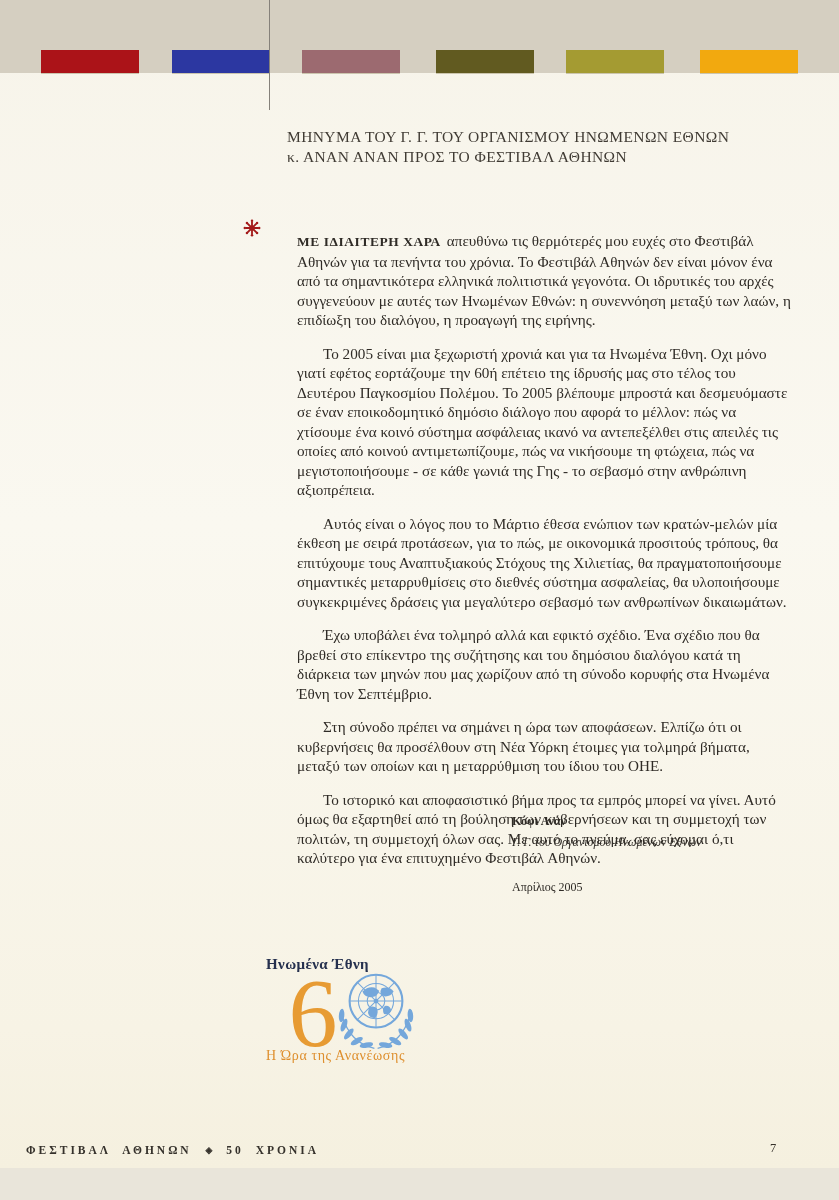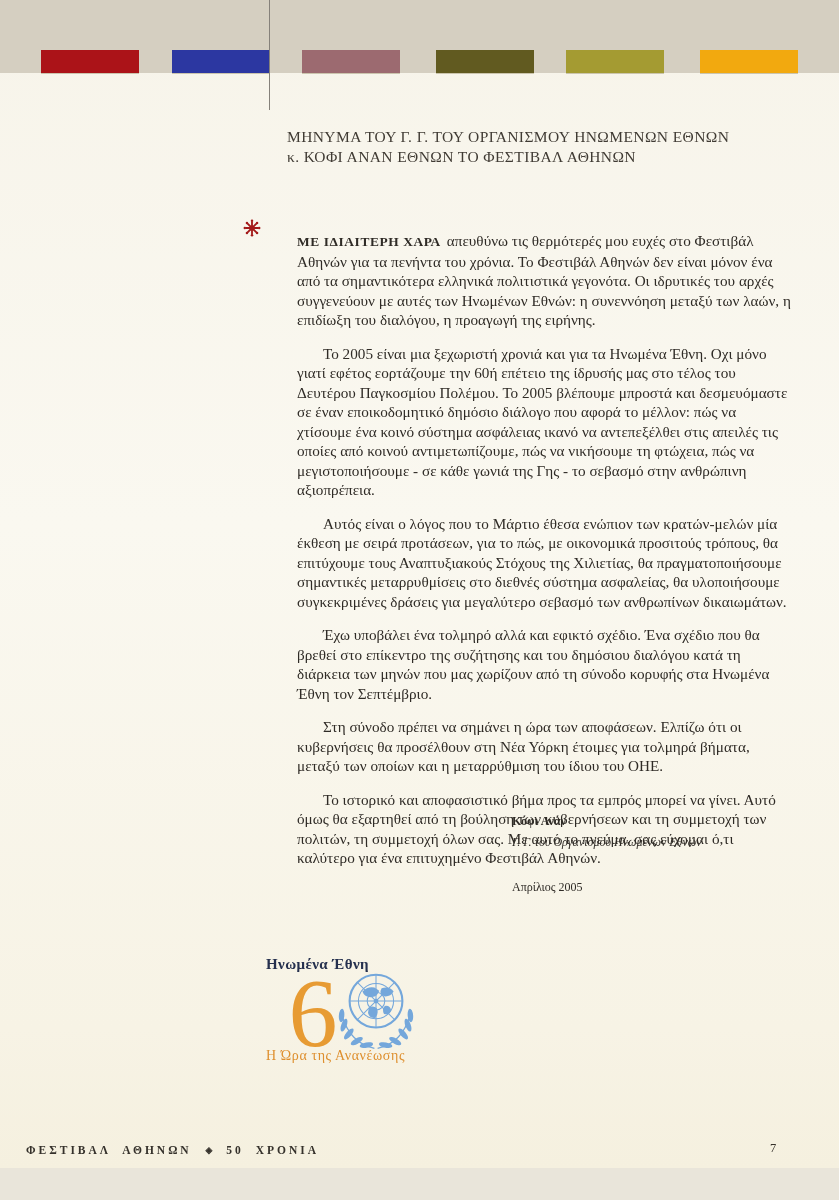--- a/index.html
+++ b/index.html
@@ -60,21 +60,21 @@
     <div class="bar bar-2" style="background-color: rgb(44, 55, 161);"></div>
     <div class="bar bar-3" style="background-color: rgb(156, 106, 112);"></div>
     <div class="bar bar-4" style="background-color: rgb(97, 90, 32);"></div>
     <div class="bar bar-5" style="background-color: rgb(164, 155, 50);"></div>
     <div class="bar bar-6" style="background-color: rgb(242, 169, 15);"></div>
   </div>
   <div class="rule"></div>
 
   <div class="title">
     <div>ΜΗΝΥΜΑ ΤΟΥ Γ. Γ. ΤΟΥ ΟΡΓΑΝΙΣΜΟΥ ΗΝΩΜΕΝΩΝ ΕΘΝΩΝ</div>
-    <div>κ. ΚΟΦΙ ΑΝΑΝ ΕΘΝΩΝ ΤΟ ΦΕΣΤΙΒΑΛ ΑΘΗΝΩΝ</div>
+    <div>κ. ΑΝΑΝ ΑΝΑΝ ΠΡΟΣ ΤΟ ΦΕΣΤΙΒΑΛ ΑΘΗΝΩΝ</div>
   </div>
 
   <div class="marker" style="color: rgb(163, 26, 26);">
     <svg viewBox="0 0 24 24" aria-hidden="true">
       <g stroke="currentColor" stroke-width="2.2" stroke-linecap="round">
         <line x1="12" y1="12" x2="12" y2="5"></line>
           <line x1="12" y1="12" x2="12" y2="19"></line>
         <line x1="12" y1="12" x2="5" y2="12"></line>
           <line x1="12" y1="12" x2="19" y2="12"></line>
         <line x1="12" y1="12" x2="7" y2="7"></line>

